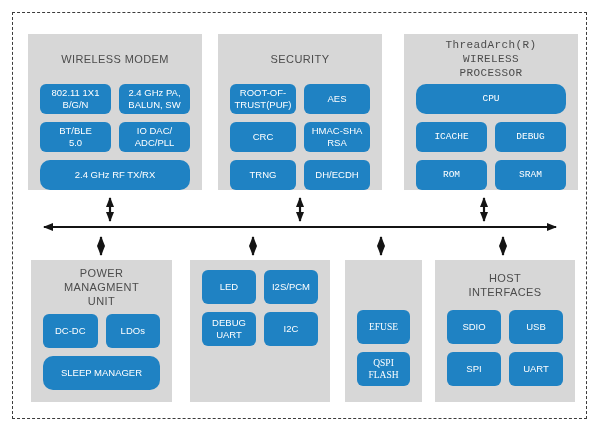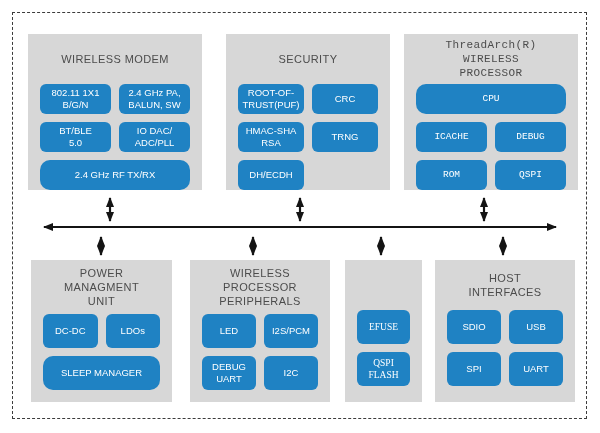--- a/index.html
+++ b/index.html
@@ -33,21 +33,21 @@
   .chip{
     background:var(--chip-bg);color:#fff;border-radius:6px;
     display:flex;align-items:center;justify-content:center;text-align:center;
     font-size:9.5px;line-height:1.3;white-space:pre-line;
     min-height:30px;padding:2px 3px;box-sizing:border-box;
   }
   .rows-34 .chip{min-height:34px;text-align:center;}
   .chip.full{grid-column:1 / -1;border-radius:10px;}
   
   #blk-modem      {left:28px; top:34px; width:174px;height:156px;}
-  #blk-security   {left:218px;top:34px; width:164px;height:156px;margin-left:8px;}
+  #blk-security   {left:218px;top:34px; width:164px;height:156px;}
   #blk-threadarch {left:404px;top:34px; width:174px;height:156px;font-family:Liberation Mono, monospace;}
   #blk-pmu        {left:31px; top:260px;width:141px;height:142px;}
   #blk-periph     {left:190px;top:260px;width:140px;height:142px;}
   #blk-memory     {left:345px;top:260px;width:77px; height:142px;font-family:Liberation Serif, serif;}
   #blk-host       {left:435px;top:260px;width:140px;height:142px;}
   svg.wires{position:absolute;left:0;top:0;pointer-events:none;}
 </style>
 </head>
 <body>
 
@@ -67,53 +67,52 @@
 ADC/PLL</div>
       <div class="chip full">2.4 GHz RF TX/RX</div>
     </div>
   </section>
 
   <section class="block" id="blk-security">
     <h3 class="block-title">SECURITY</h3>
     <div class="chips">
       <div class="chip">ROOT-OF-
 TRUST(PUF)</div>
+      <div class="chip">AES</div>
       <div class="chip">CRC</div>
       <div class="chip">HMAC-SHA
 RSA</div>
       <div class="chip">TRNG</div>
       <div class="chip">DH/ECDH</div>
     </div>
   </section>
 
   <section class="block" id="blk-threadarch">
     <h3 class="block-title">ThreadArch(R) WIRELESS
 PROCESSOR</h3>
     <div class="chips">
       <div class="chip full">CPU</div>
       <div class="chip">ICACHE</div>
       <div class="chip">DEBUG</div>
       <div class="chip">ROM</div>
-      <div class="chip">QSPI</div>
+      <div class="chip">SRAM</div>
     </div>
   </section>
 
   <section class="block" id="blk-pmu">
     <h3 class="block-title">POWER MANAGMENT
 UNIT</h3>
     <div class="chips rows-34">
       <div class="chip">DC-DC</div>
       <div class="chip">LDOs</div>
       <div class="chip full">SLEEP MANAGER</div>
     </div>
   </section>
 
   <section class="block" id="blk-periph">
-    <h3 class="block-title">WIRELESS PROCESSOR
-PERIPHERALS</h3>
     <div class="chips rows-34">
       <div class="chip">LED</div>
       <div class="chip">I2S/PCM</div>
       <div class="chip">DEBUG
 UART</div>
       <div class="chip">I2C</div>
     </div>
   </section>
 
   <section class="block" id="blk-memory">

